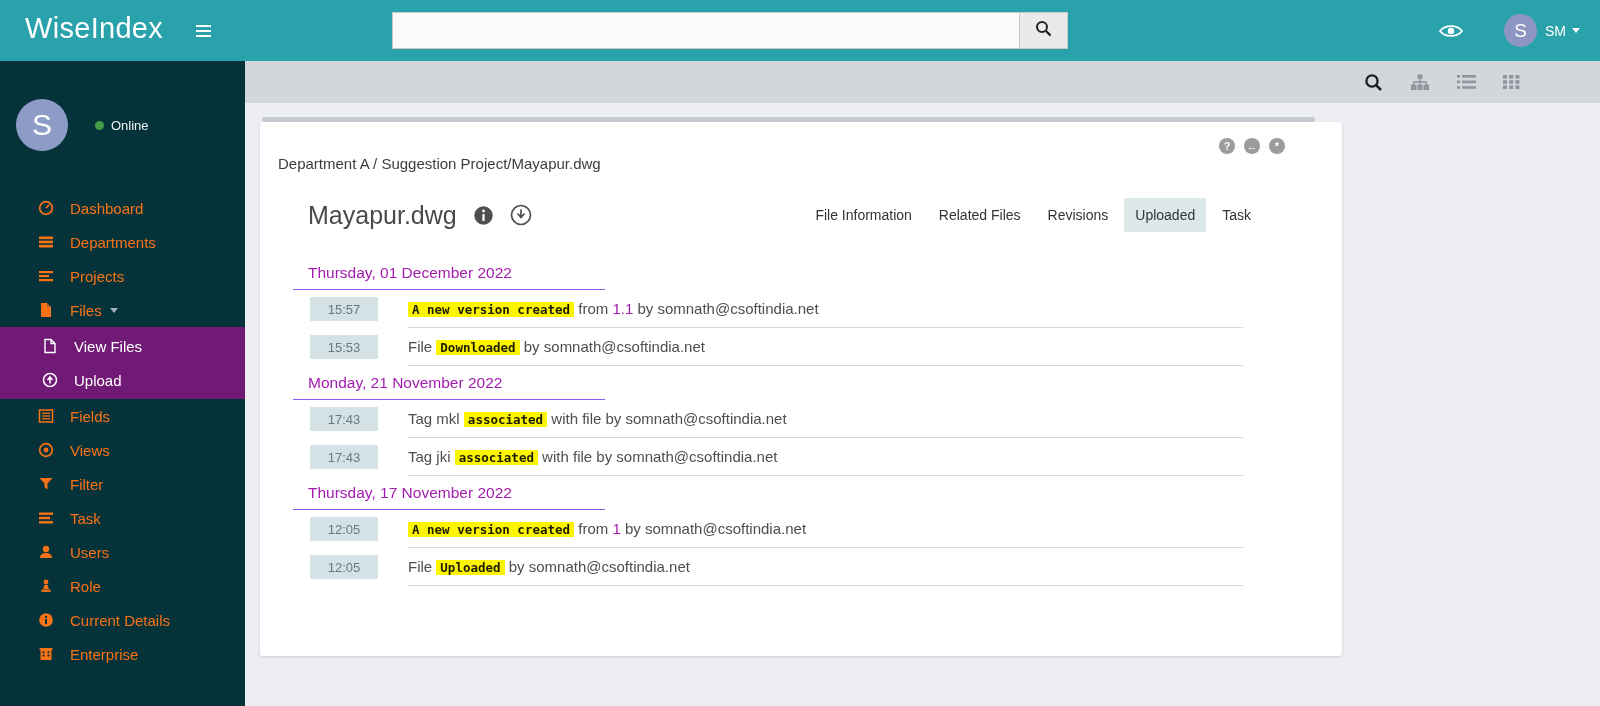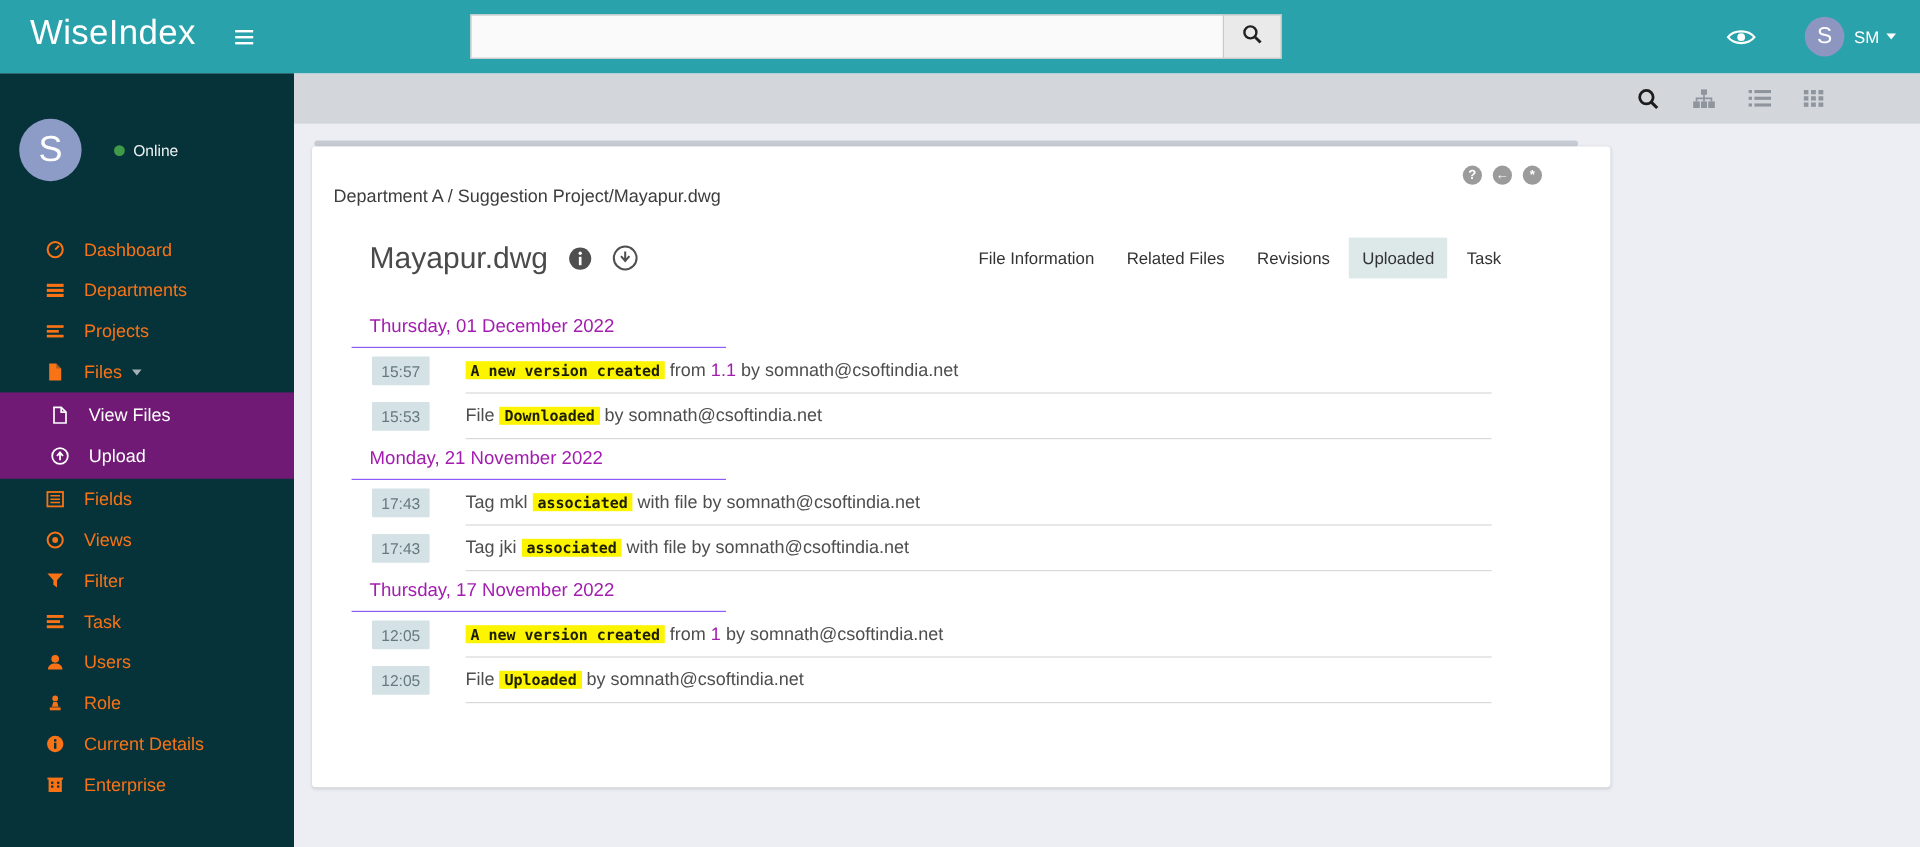--- a/index.html
+++ b/index.html
@@ -53,21 +53,21 @@
   .file-title { font-size:25px; color:#4a4a4a; }
   .title-ic { margin-left:16px; display:flex; cursor:pointer; }
   .tabs { margin-left:auto; display:flex; align-items:center; }
   .tab { font-size:14px; color:#333; padding:9px 11px; margin-left:5px; cursor:pointer; white-space:nowrap; }
   .tab.active { background:#dde8e8; }
 
   
   .history { margin-top:24px; padding:0 99px 0 33px; }
   .g-date { font-size:15.5px; color:#a21caf; padding:8px 0 7px 15px; border-bottom:1px solid #8b5cf6; width:312px; }
   .h-row { display:flex; align-items:center; }
-  .h-time { width:48px; height:24px; margin-left:17px; background:#d4e2e5; color:#65797f; font-size:13px; display:flex; align-items:center; justify-content:center; border-radius:1px; }
+  .h-time { width:68px; height:24px; margin-left:17px; background:#d4e2e5; color:#65797f; font-size:13px; display:flex; align-items:center; justify-content:center; border-radius:1px; }
   .h-text { flex:1; margin-left:30px; border-bottom:1px solid #d9d9d9; padding:10px 0; font-size:15px; color:#4e4e4e; }
   .hl { font-family:"DejaVu Sans Mono", monospace; font-weight:bold; font-size:12.5px; background:#fdf400; color:#1c1c00; padding:0 4px; }
   .ver { color:#a21caf; }
 </style>
 </head>
 <body>
 
 <div class="topbar">
   <div class="logo">WiseIndex</div>
   <div class="hamburger">

